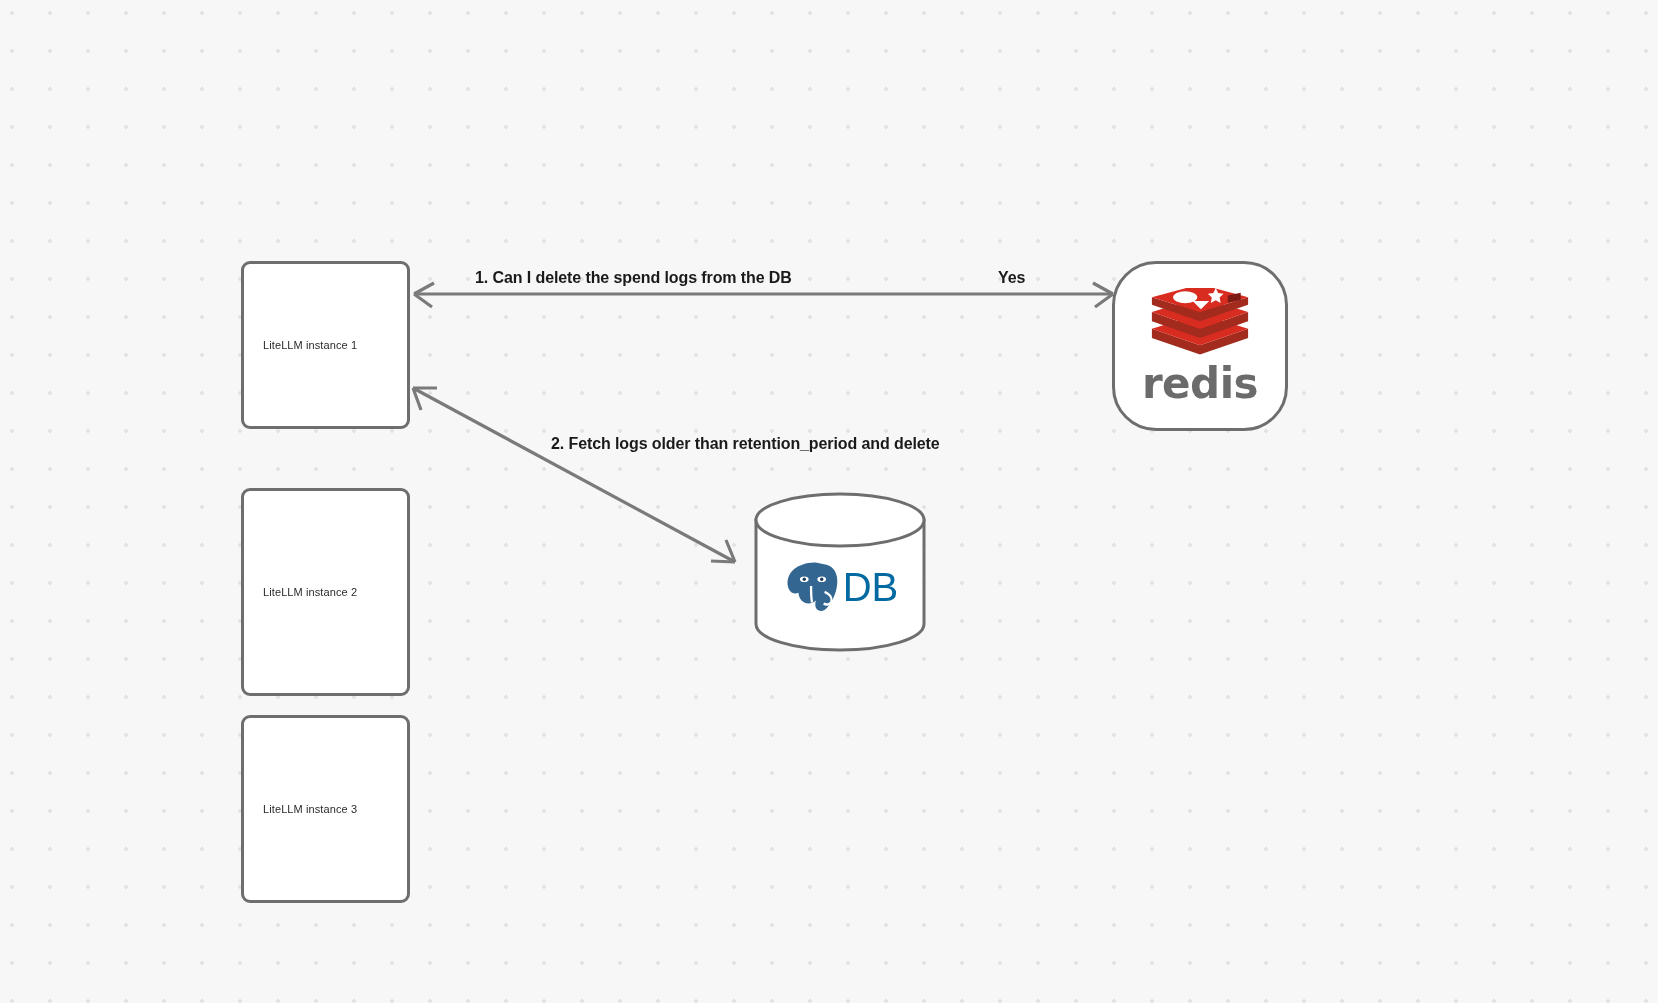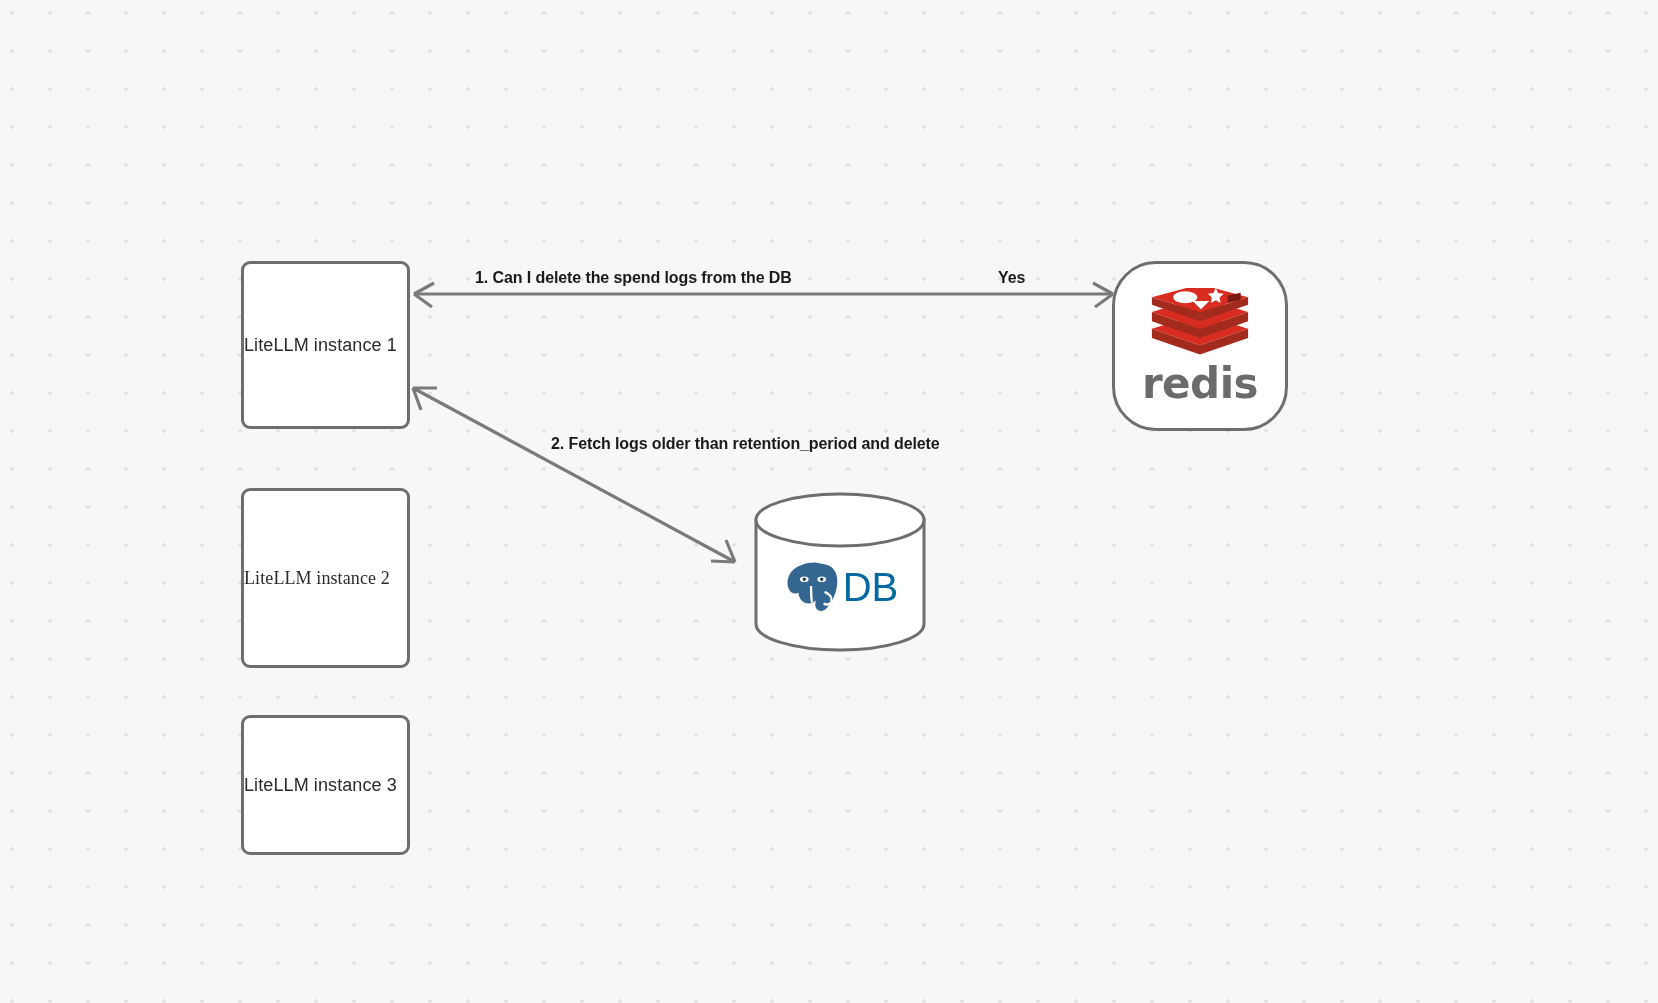--- a/index.html
+++ b/index.html
@@ -40,28 +40,29 @@
     position: absolute;
     background: #ffffff;
     border: 3px solid #6e6e6e;
     border-radius: 9px;
     box-sizing: border-box;
     display: flex;
     align-items: center;
     justify-content: flex-start;
   }
   .node-box-label {
-    font-size: 18px;
+    font-size: 11px;
     color: #2b2b2b;
+    padding-left: 19px;
     letter-spacing: 0.1px;
     white-space: nowrap;
   }
   #node-litellm-1 { left: 241px; top: 261px; width: 169px; height: 168px; }
-  #node-litellm-2 { left: 241px; top: 488px; width: 169px; height: 180px; font-family: Liberation Serif, serif; }
-  #node-litellm-3 { left: 241px; top: 715px; width: 169px; height: 140px; }
+  #node-litellm-2 { left: 241px; top: 488px; width: 169px; height: 208px; }
+  #node-litellm-3 { left: 241px; top: 715px; width: 169px; height: 188px; }
 
   
   #node-redis {
     position: absolute;
     left: 1112px;
     top: 261px;
     width: 176px;
     height: 170px;
     background: #ffffff;
     border: 3px solid #6e6e6e;

